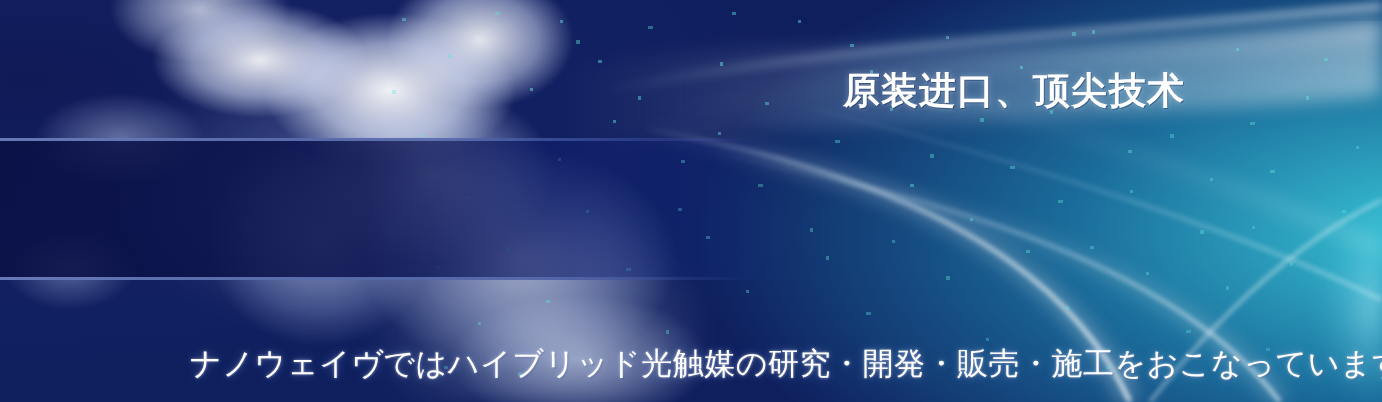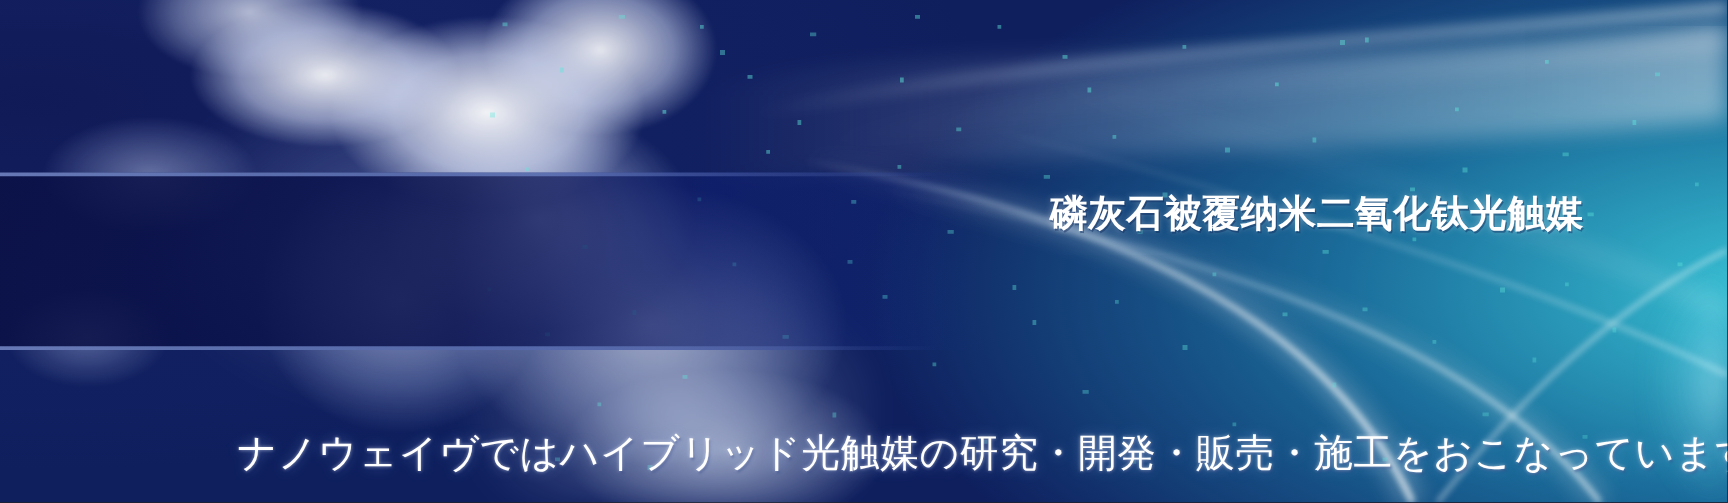--- a/index.html
+++ b/index.html
@@ -263,18 +263,18 @@
           <rect x="872" y="226" width="3" height="3" opacity=".44"></rect>
       </g>
     </svg>
   </div>
 
   <div class="band"></div>
   <div class="band-edge-top"></div>
   <div class="band-edge-bot"></div>
 
 
-
-  <div class="cn-line2">磷灰石被覆纳米二氧化钛光触媒</div>
+  <div class="cn-line1">原装进口、顶尖技术</div>
+
 
   <div class="jp-sub">ナノウェイヴではハイブリッド光触媒の研究・開発・販売・施工をおこなっています</div>
 
 </div>
 
 </body></html>

